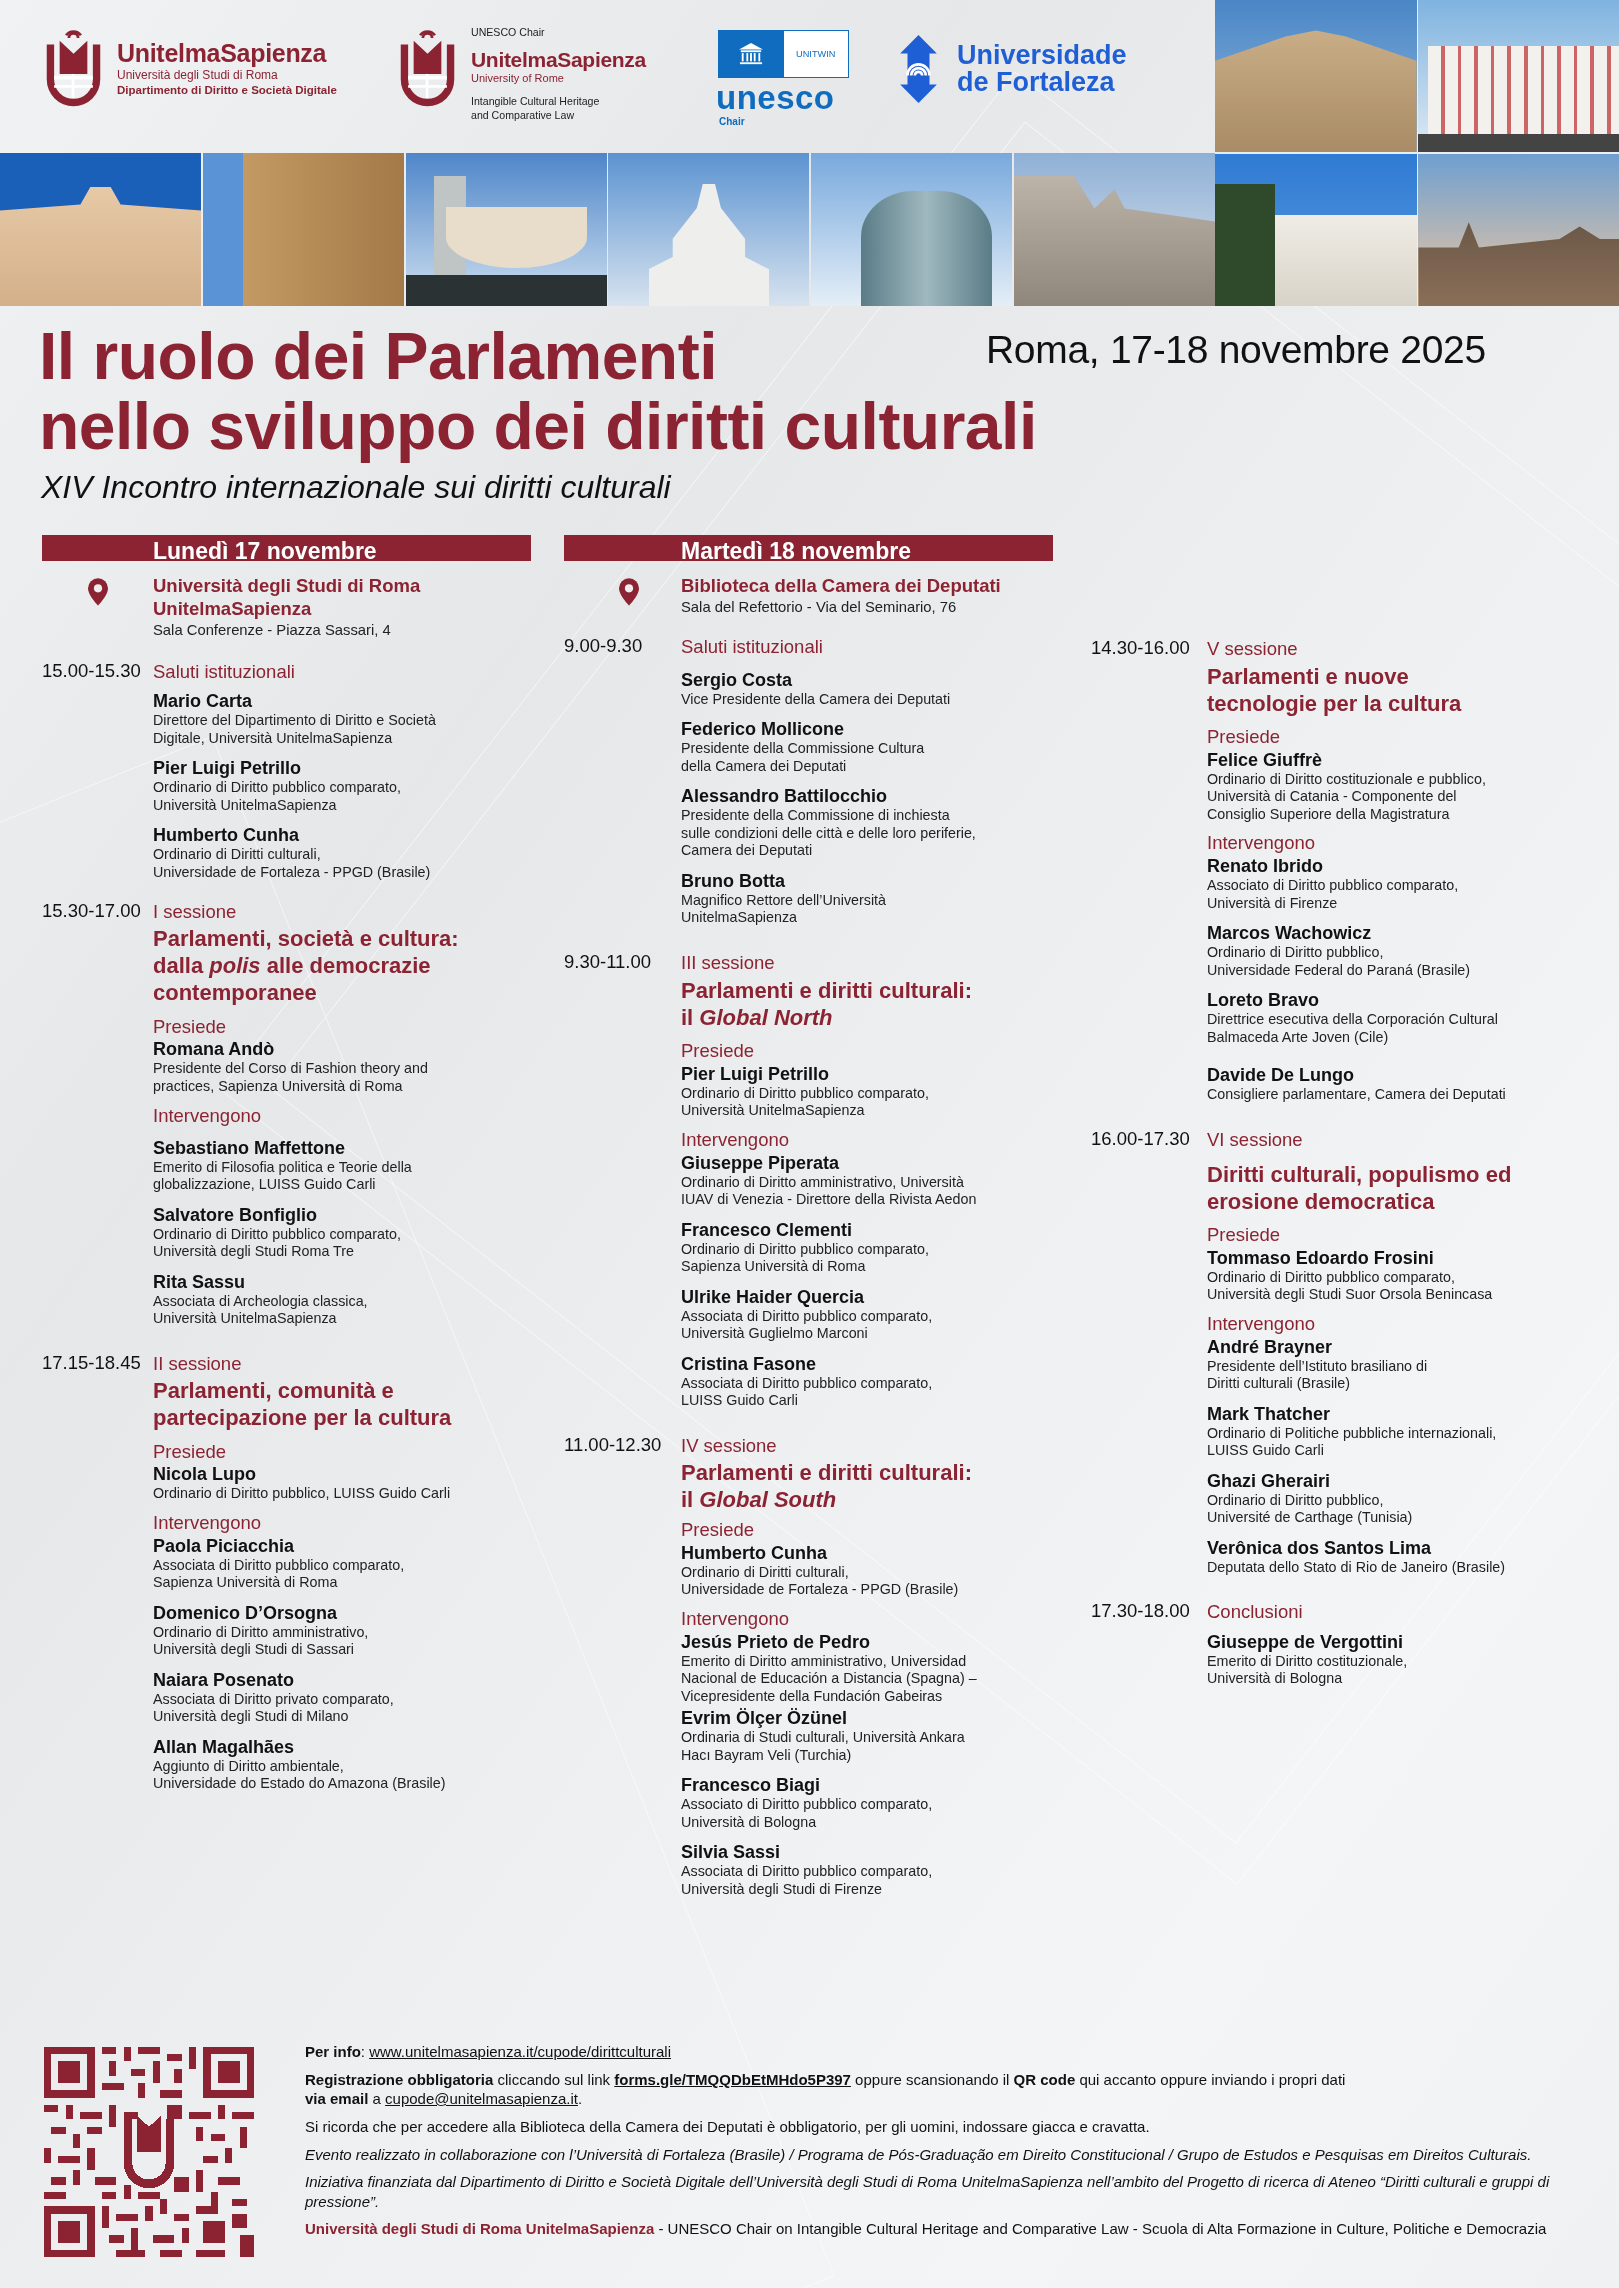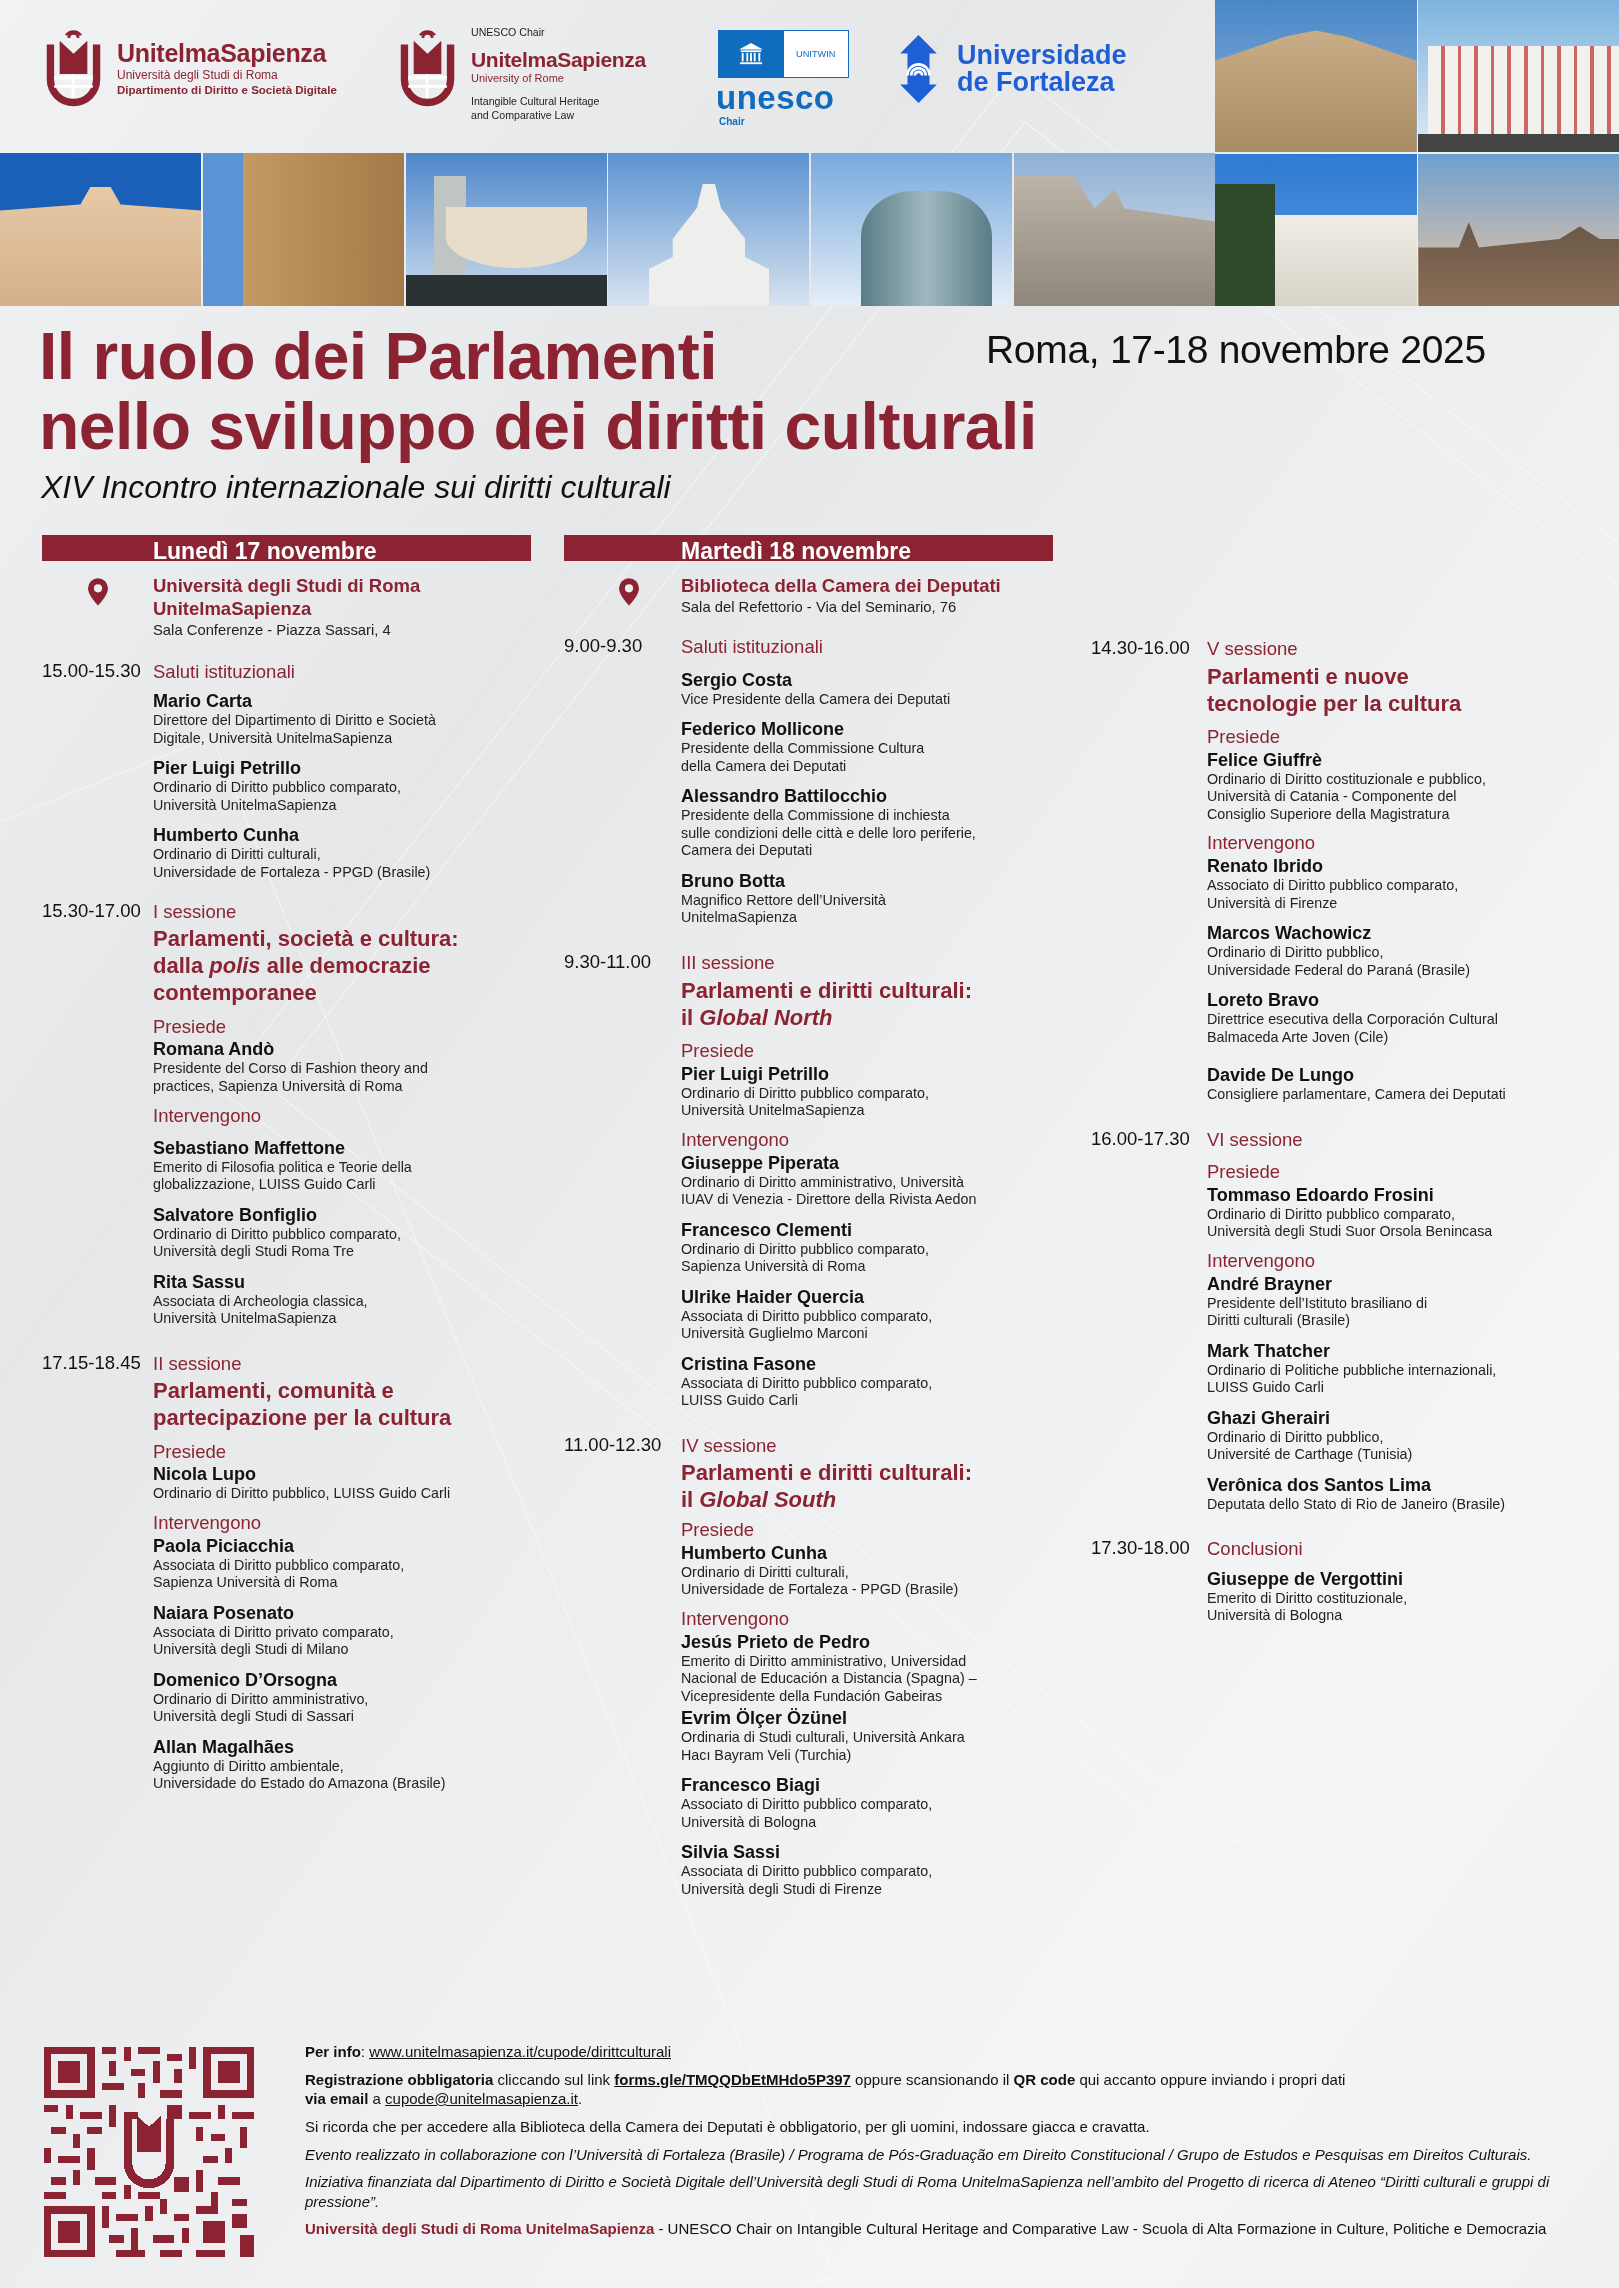--- a/index.html
+++ b/index.html
@@ -288,28 +288,28 @@
         <div class="pname">Nicola Lupo</div>
         <div class="pdesc">Ordinario di Diritto pubblico, LUISS Guido Carli</div>
       </div>
     <div class="role">Intervengono</div>
     <div class="person">
         <div class="pname">Paola Piciacchia</div>
         <div class="pdesc">Associata di Diritto pubblico comparato,
 Sapienza Università di Roma</div>
       </div>
     <div class="person" style="margin-top:11px;">
+        <div class="pname">Domenico D’Orsogna</div>
+        <div class="pdesc">Ordinario di Diritto amministrativo,
+Università degli Studi di Sassari</div>
+      </div>
+    <div class="person" style="margin-top:11px;">
         <div class="pname">Naiara Posenato</div>
         <div class="pdesc">Associata di Diritto privato comparato,
 Università degli Studi di Milano</div>
-      </div>
-    <div class="person" style="margin-top:11px;">
-        <div class="pname">Domenico D’Orsogna</div>
-        <div class="pdesc">Ordinario di Diritto amministrativo,
-Università degli Studi di Sassari</div>
       </div>
     <div class="person" style="margin-top:11px;">
         <div class="pname">Allan Magalhães</div>
         <div class="pdesc">Aggiunto di Diritto ambientale,
 Universidade do Estado do Amazona (Brasile)</div>
       </div>
   </div>
 </div>
 
 <div class="col col2">
@@ -455,20 +455,24 @@
       </div>
     <div class="person" style="margin-top:19px;">
         <div class="pname">Davide De Lungo</div>
         <div class="pdesc">Consigliere parlamentare, Camera dei Deputati</div>
       </div>
   </div>
 
   <div class="slot" style="margin-top:24px;">
     <div class="time">16.00-17.30</div>
     <div class="label">VI sessione</div>
+    <div class="stitle" style="margin-top:9.2px;">
+      <div>Diritti culturali, populismo ed</div>
+      <div>erosione democratica</div>
+    </div>
     <div class="role">Presiede</div>
     <div class="person">
         <div class="pname">Tommaso Edoardo Frosini</div>
         <div class="pdesc">Ordinario di Diritto pubblico comparato,
 Università degli Studi Suor Orsola Benincasa</div>
       </div>
     <div class="role">Intervengono</div>
     <div class="person">
         <div class="pname">André Brayner</div>
         <div class="pdesc">Presidente dell’Istituto brasiliano di

